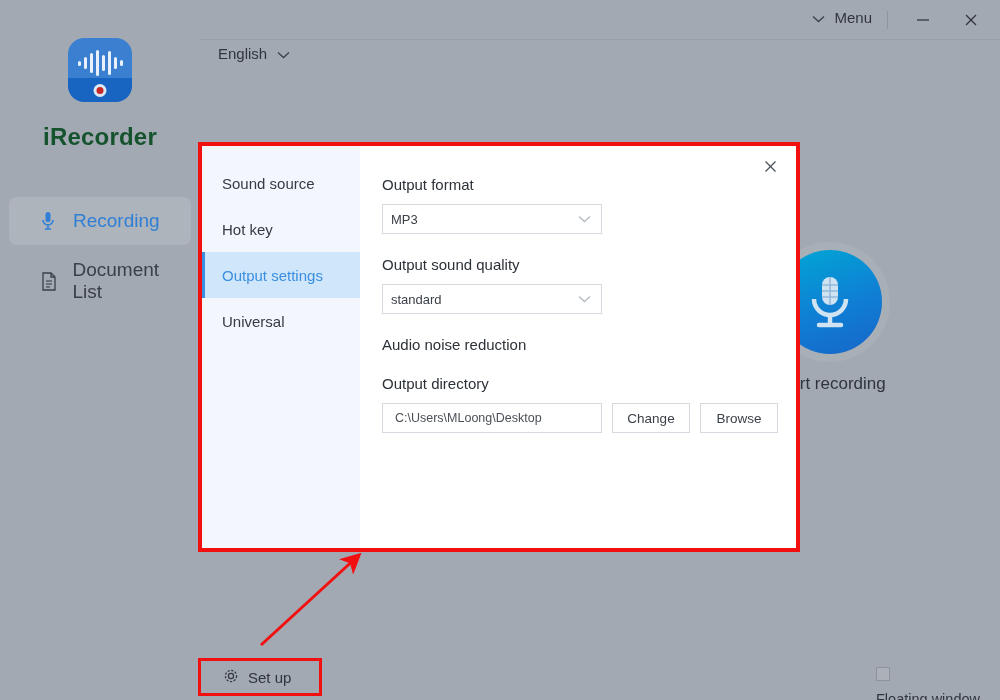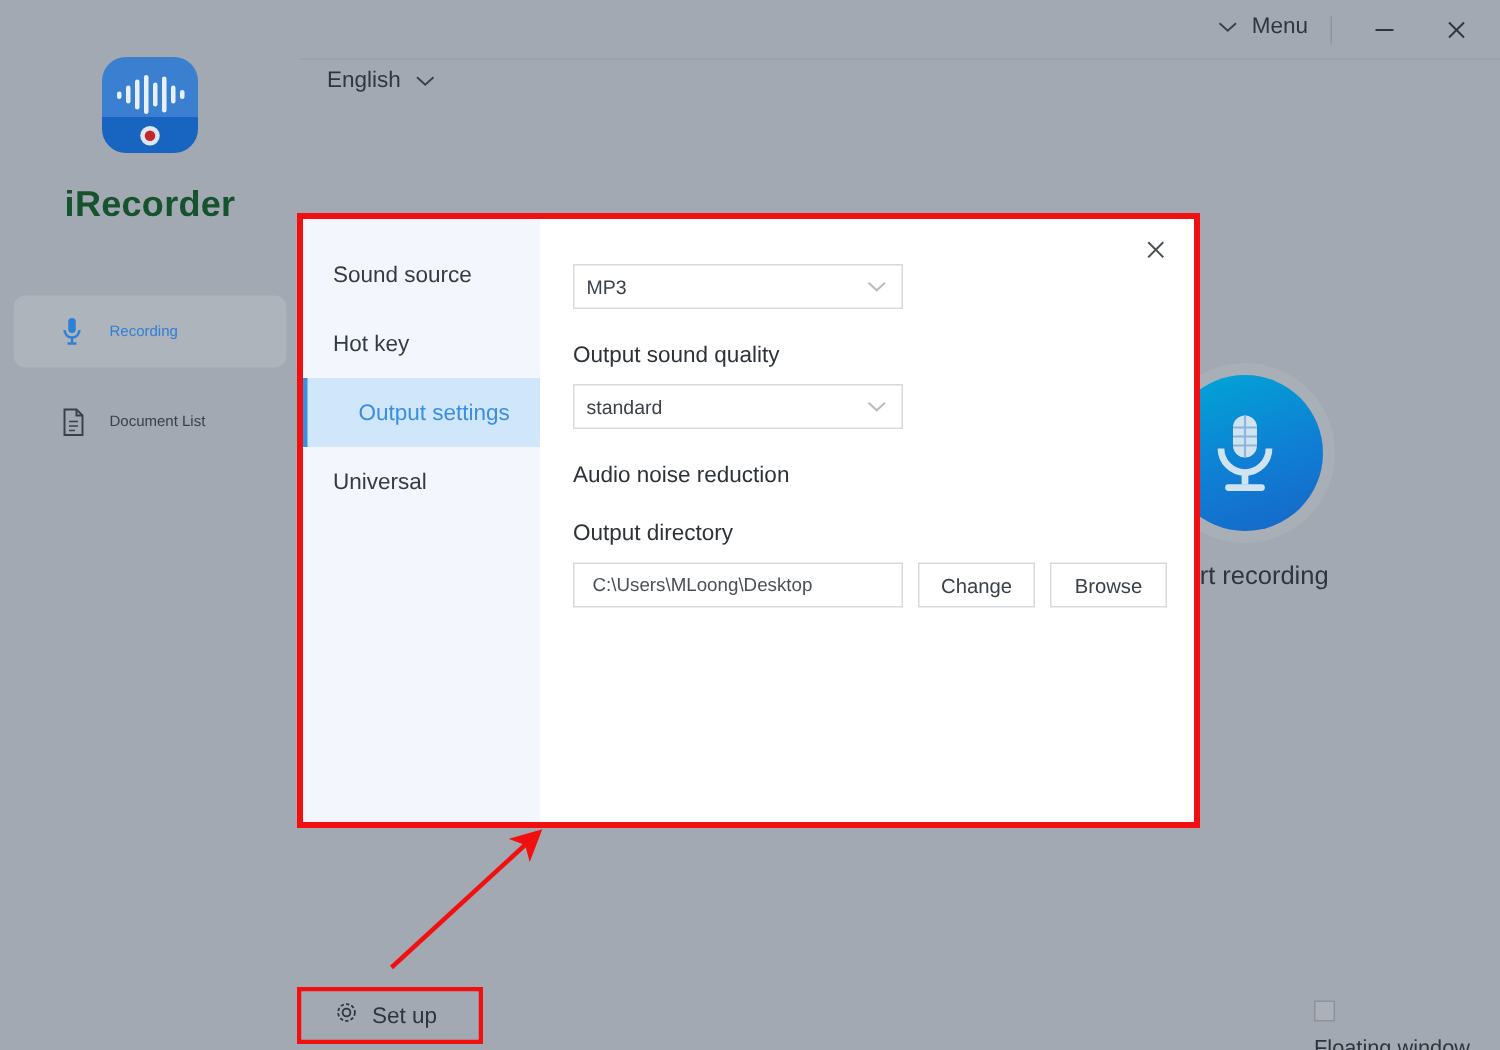--- a/index.html
+++ b/index.html
@@ -56,21 +56,21 @@
     position: absolute; left: 0; top: 123px; width: 200px;
     text-align: center;
     font-size: 24px; font-weight: bold; color: #14532d;
     letter-spacing: .2px;
   }
   .nav-item {
     position: absolute; left: 9px;
     width: 182px; height: 48px;
     display: flex; align-items: center;
     padding-left: 32px;
-    font-size: 10px;
+    font-size: 19px;
     border-radius: 8px;
   }
   #nav-recording {
     top: 197px;
     background: rgba(255,255,255,0.13);
     color: #2f7fd6;
   }
   #nav-documents { top: 257px; color: #3a4048; }
   .nav-icon { width: 22px; margin-right: 10px; display:flex; align-items:center; }
 
@@ -140,21 +140,21 @@
   .dlg-nav-item {
     height: 46px;
     display: flex; align-items: center;
     padding-left: 20px;
     font-size: 15px; color: #353b42;
   }
   .dlg-nav-item.active {
     background: #cfe6fb;
     color: #3b8fe0;
     border-left: 3px solid #3b8fe0;
-    padding-left: 34px;
+    padding-left: 17px;
   }
   #dlg-body {
     flex: 1; position: relative;
     padding: 30px 0 0 22px;
   }
   #dlg-close {
     position: absolute; right: 14px; top: 8px;
     width: 24px; height: 24px;
     display: flex; align-items: center; justify-content: center;
     color: #4a5058; font-size: 17px; line-height: 1;
@@ -342,20 +342,21 @@
       <div id="dlg-body">
 
         <div id="dlg-close">
           <svg width="15" height="15" viewBox="0 0 15 15">
             <line x1="2.5" y1="2.5" x2="12.5" y2="12.5" stroke="#4a5058" stroke-width="1.3"></line>
             <line x1="12.5" y1="2.5" x2="2.5" y2="12.5" stroke="#4a5058" stroke-width="1.3"></line>
           </svg>
         </div>
 
         <div class="field-group">
+          <div class="field-label">Output format</div>
           <div class="select-box">
             <span>MP3</span>
             <span class="select-chev">
               <svg width="13" height="8" viewBox="0 0 13 8">
                   <path d="M1 1.5 6.5 6.5 12 1.5" fill="none" stroke="#b6bcc4" stroke-width="1.4"></path>
                 </svg>
             </span>
           </div>
         </div>
 

